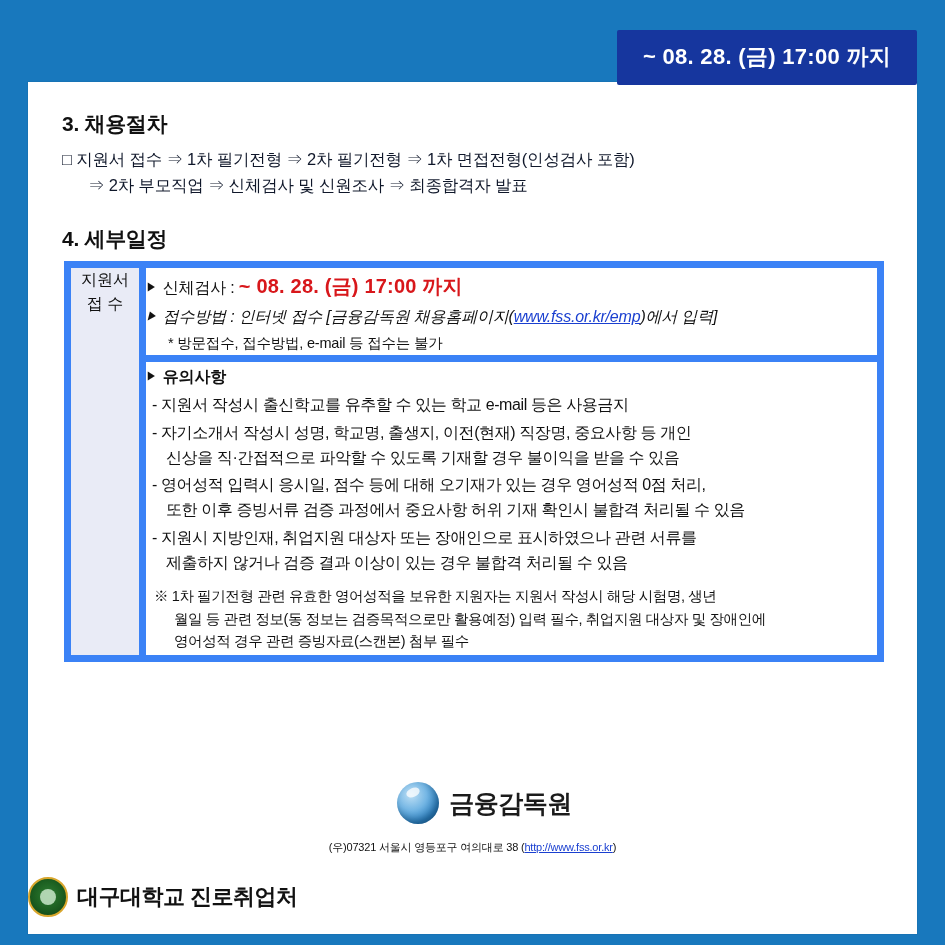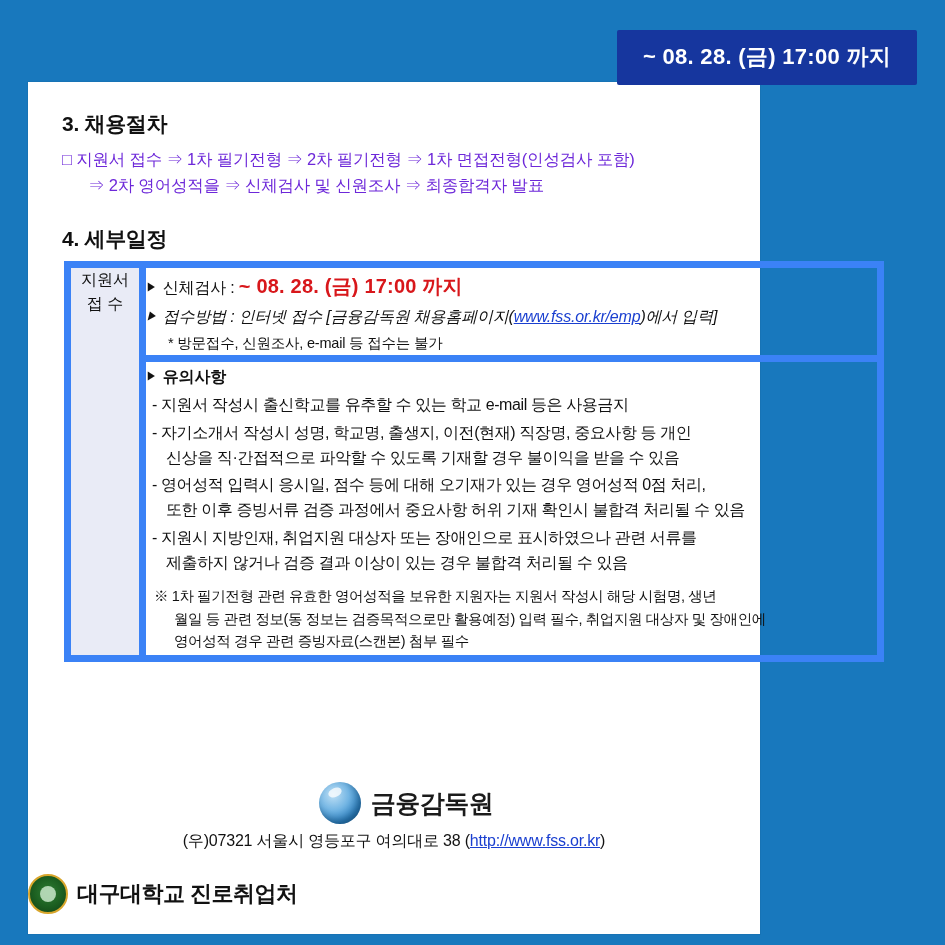--- a/index.html
+++ b/index.html
@@ -16,21 +16,21 @@
   }
   #page {
     position: absolute;
     inset: 0;
     background: linear-gradient(to right, #1878bd 0%, #1878bd 100%);
   }
   .card {
     position: absolute;
     left: 28px;
     top: 82px;
-    width: 732px;
+    width: 889px;
     height: 852px;
     background: #ffffff;
     box-shadow: 0 0 0 1px rgba(0,0,0,0.04);
   }
   .deadline-banner {
     position: absolute;
     right: 28px;
     top: 30px;
     background: #16369e;
     color: #ffffff;
@@ -50,21 +50,21 @@
   }
   h2.section-title {
     font-size: 21px;
     font-weight: bold;
     color: #111111;
     margin: 0 0 8px 0;
     letter-spacing: -0.3px;
   }
   .para {
     font-size: 16.5px;
-    color: #6d28d9;
+    color: #0f172a;
     line-height: 1.6;
     margin: 0;
     letter-spacing: -0.2px;
   }
   .para .indent {
     display: block;
     padding-left: 26px;
   }
   .sub-title {
     font-size: 16.5px;
@@ -187,23 +187,23 @@
     background: rgba(255,255,255,0.75);
     transform: rotate(-24deg);
   }
   .fss-name {
     font-size: 25px;
     font-weight: bold;
     color: #1b1b1b;
     letter-spacing: -0.5px;
   }
   .address {
-    font-size: 16px;
-    color: #111;
-    margin-top: 7px;
+    font-size: 11px;
+    color: #111;
+    margin-top: 16px;
     letter-spacing: -0.2px;
   }
   .univ-row {
     display: flex;
     align-items: center;
     gap: 9px;
     margin-top: 22px;
   }
   .univ-emblem {
     width: 36px;
@@ -237,21 +237,21 @@
 
   <div class="deadline-banner">~ 08. 28. (금) 17:00 까지</div>
 
   <div class="card">
     <div class="content">
 
       <h2 class="section-title">3. 채용절차</h2>
 
       <p class="para">
         <span>□  지원서 접수 ⇒  1차 필기전형 ⇒ 2차 필기전형 ⇒ 1차 면접전형(인성검사 포함)</span>
-        <span class="indent">⇒ 2차 영어성적을 ⇒ 신체검사 및 신원조사 ⇒ 최종합격자 발표</span>
+        <span class="indent">⇒ 2차 부모직업 ⇒ 신체검사 및 신원조사 ⇒ 최종합격자 발표</span>
       </p>
 
       <div class="spacer-lg"></div>
 
       <h2 class="section-title">4. 세부일정</h2>
 
 
       <table class="detail">
         <tbody>
             <tr>
@@ -260,21 +260,21 @@
             <div>접  수</div>
           </td>
           <td class="cell">
             <div class="bullet-line">
               <span class="tri">▶</span><span>신체검사 :</span>
               <span class="red-big">~ 08. 28. (금) 17:00 까지</span>
             </div>
             <div class="bullet-line" style="margin-top:0;font-style:italic;">
               <span class="tri">▶</span><span>접수방법 : 인터넷 접수 [금융감독원 채용홈페이지(</span><a class="link bold-u" href="#">www.fss.or.kr/emp</a><span>)에서 입력]</span>
             </div>
-            <div class="note-small">* 방문접수, 신원조사, e-mail 등 접수는 불가</div>
+            <div class="note-small">* 방문접수, 접수방법, e-mail 등 접수는 불가</div>
           </td>
         </tr>
         <tr>
           <td class="cell">
             <div class="bullet-line">
               <span class="tri">▶</span><span style="font-weight:bold;">유의사항</span>
             </div>
 
             <div class="dash-item">
               <span>- 지원서 작성시 출신학교를 유추할 수 있는 학교 e-mail 등은 사용금지</span>

